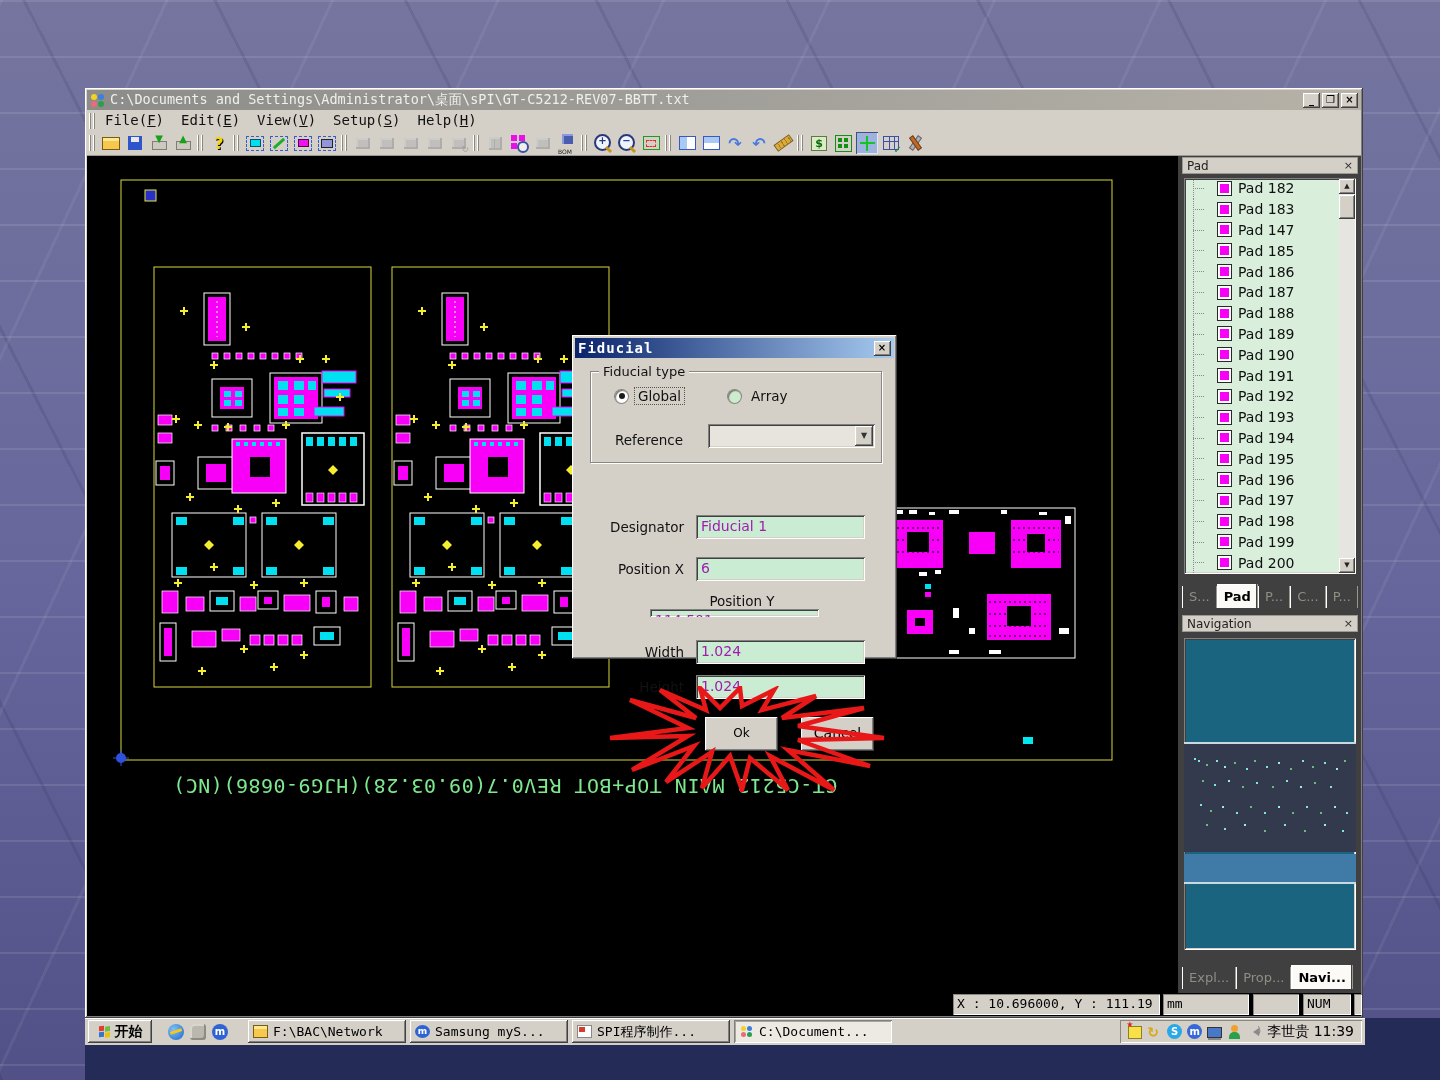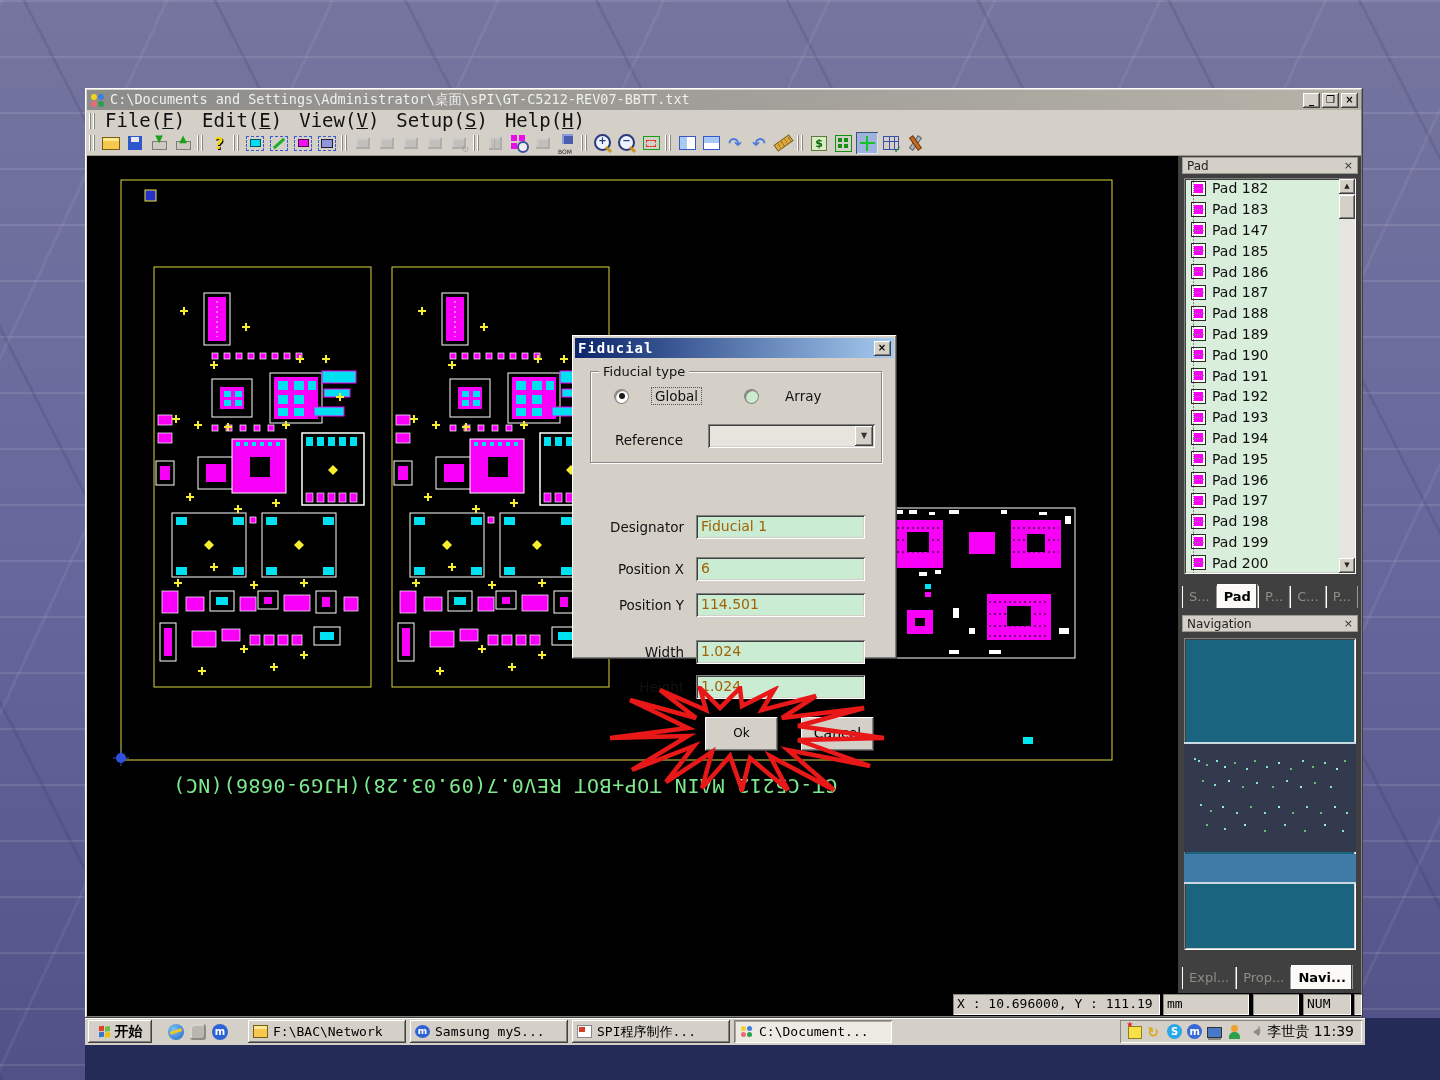--- a/index.html
+++ b/index.html
@@ -28,21 +28,21 @@
     background:linear-gradient(90deg,#8c8c8a,#b6b2a8); display:flex; align-items:center; padding:0 3px;
     font-family:"DejaVu Sans Mono", monospace; font-size:13.5px; color:#efefec; white-space:nowrap; overflow:hidden;}
   .app-dots { width:15px; height:15px; position:relative; flex:0 0 15px; margin-right:5px;}
   .app-dots::before { content:""; position:absolute; left:1px; top:1px; width:6px; height:6px; border-radius:50%;
     background:#f2d420; box-shadow:7px 0 0 #3b7fe0, 0 7px 0 #ee6a7a, 7px 7px 0 #2ba04a; }
   #titleText { flex:1 1 auto; overflow:hidden; }
   .tbtns { display:flex; gap:2px; }
   .tbtn { width:17px; height:15px; font:bold 10px/13px "DejaVu Sans", sans-serif; text-align:center; color:#000; }
 
   #menuBar { position:absolute; left:2px; top:22px; right:2px; height:21px; background:#d4d0c8;
-    display:flex; align-items:center; font-family:"DejaVu Sans Mono", monospace; font-size:19px; }
+    display:flex; align-items:center; font-family:"DejaVu Sans Mono", monospace; font-size:14px; }
   .grip { width:7px; height:16px; margin:0 3px 0 2px;
     background:linear-gradient(90deg,#fff 0 1px,#8a887e 1px 2px,transparent 2px 4px,#fff 4px 5px,#8a887e 5px 6px,transparent 6px); }
   .menu-item { padding:1px 11px 2px 6px; color:#111; }
 
   #toolBar { position:absolute; left:2px; top:43px; right:2px; height:25px; background:#d4d0c8;
     display:flex; align-items:center; border-bottom:1px solid #9a978e; }
   .tb-btn { width:22px; height:22px; position:relative; display:inline-flex; align-items:center; justify-content:center; margin:0 1px; }
   .tb-btn.disabled { filter:grayscale(1); opacity:.5; }
   .tb-btn.active { background:#9db2dc; box-shadow:inset 1px 1px 0 #405080, inset -1px -1px 0 #dce6f8; }
 
@@ -109,21 +109,21 @@
   
   #canvas { position:absolute; left:2px; top:68px; width:1091px; height:837px; background:#000; overflow:hidden; }
   #boardLabel { position:absolute; left:42px; top:616px; width:752px; height:26px; transform:rotate(180deg);
      color:#7de88e; font-family:"DejaVu Sans Mono", monospace; font-size:20px; text-align:center; letter-spacing:.5px; }
 
   #dock { position:absolute; left:1093px; top:68px; width:183px; height:837px; background:#404040; }
   .panel-head { position:absolute; left:4px; width:176px; height:17px; background:#d4d0c8; border:1px solid #9c9a90;
      display:flex; align-items:center; font-size:12px; color:#222; padding:0 4px; }
   .panel-close { margin-left:auto; font-size:11px; color:#333; line-height:11px; }
   #padTree { position:absolute; left:6px; top:22px; width:172px; height:396px; background:#d9eedb; overflow:hidden; }
-  .tree-item { position:relative; height:20.8px; display:flex; align-items:center; padding-left:8px; }
+  .tree-item { position:relative; height:20.8px; display:flex; align-items:center; padding-left:34px; }
   .tree-item::before { content:""; position:absolute; left:9px; top:0; bottom:0; border-left:1px dotted #8a8a8a; }
   .tree-item::after { content:""; position:absolute; left:9px; top:10px; width:11px; border-top:1px dotted #8a8a8a; }
   .pad-icon { width:13px; height:13px; background:#f800f8; border:2px solid #fff; outline:1px solid #282828; margin-right:7px; flex:0 0 13px;}
   .tree-label { font-size:14px; color:#101010; white-space:nowrap; }
   #padScroll { position:absolute; right:1px; top:1px; bottom:1px; width:16px; background:#e7e5df; }
   .sc-btn { position:absolute; left:0; width:16px; height:15px; font-size:7px; line-height:15px; text-align:center; color:#222; }
   #padThumb { position:absolute; left:0; top:16px; width:16px; height:24px; }
   .tabs { position:absolute; display:flex; font-size:13px; color:#8f8d84; align-items:flex-end; }
   .dock-tab { padding:3px 6px 4px; border-right:1px solid #9a978e; border-left:1px solid #fff; white-space:nowrap; overflow:hidden; }
   .dock-tab.active { background:#fbfaf6; color:#000; font-weight:bold;
@@ -141,37 +141,37 @@
 
   
   #dialog { position:absolute; left:560px; top:335px; width:325px; height:324px; z-index:30;margin-left:12px; }
   #dlgTitle { position:absolute; left:3px; top:3px; right:3px; height:20px;
      background:linear-gradient(90deg,#0a246a,#a6caf0); display:flex; align-items:center; padding:0 3px;
      font-family:"DejaVu Sans Mono", monospace; font-weight:bold; font-size:14px; color:#fff; letter-spacing:1px; }
   #dlgGroup { position:absolute; left:18px; top:36px; width:292px; height:92px; border:1px solid #8a887e;
      box-shadow:1px 1px 0 #fff, inset 1px 1px 0 #fff; }
   #dlgGroupLabel { position:absolute; left:8px; top:-8px; background:#d4d0c8; padding:0 4px; font-size:13px; color:#111; }
   .radio-row { position:absolute; left:24px; top:16px; display:flex; gap:44px; }
-  .radio-wrap { display:flex; align-items:center; gap:24px; }
+  .radio-wrap { display:flex; align-items:center; gap:7px; }
   .radio { width:13px; height:13px; border-radius:50%; background:#fff;
      box-shadow: inset 1px 1px 1px #707070, 0 0 0 1px #8a887e; position:relative; }
   .radio.green { background:#cdeccd; }
   .radio.sel::after { content:""; position:absolute; left:3.5px; top:3.5px; width:6px; height:6px; border-radius:50%; background:#1a1a1a; }
   .radio-label { font-size:13.5px; color:#111; padding:0 3px; }
   .radio-label.focus { outline:1px dotted #555; }
   #refRow { position:absolute; left:24px; top:52px; display:flex; align-items:flex-end; }
   #refLabel { font-size:13.5px; color:#111; width:93px; }
   #refCombo { position:relative; width:167px; height:24px; background:#e6e4dc; }
   #refArrowBtn { position:absolute; right:2px; top:2px; width:18px; height:20px; font-size:8px; line-height:20px; text-align:center; color:#333; }
   #dlgFields { position:absolute; left:20px; top:180px; width:285px; }
   .dlg-row { display:flex; align-items:center; height:24px; }
-  .dlg-row:nth-child(2){ margin-top:18px; } .dlg-row:nth-child(3){ margin-top:12px; }
+  .dlg-row:nth-child(2){ margin-top:18px; } .dlg-row:nth-child(3){ margin-top:12px;flex-direction:column; }
   .dlg-row:nth-child(4){ margin-top:23px; } .dlg-row:nth-child(5){ margin-top:11px; }
   .dlg-label { width:104px; text-align:right; padding-right:12px; font-size:13.5px; color:#111; }
-  .dlg-edit { width:169px; height:24px; background:#c9ecd2; font-size:14px; color:#a16207; padding:3px 5px 0; overflow:hidden; white-space:nowrap; }
+  .dlg-edit { width:169px; height:24px; background:#c9ecd2; font-size:14px; color:#a21caf; padding:3px 5px 0; overflow:hidden; white-space:nowrap; }
   #okBtn { position:absolute; left:133px; top:382px; width:73px; height:34px; font-size:12px; color:#000;
      text-align:center; line-height:32px; box-shadow:0 0 0 1px #000, inset -1px -1px 0 #404040, inset 1px 1px 0 #fff,
      inset -2px -2px 0 #808080, inset 2px 2px 0 #d8d4cc; background:#d4d0c8; }
   #cancelBtn { position:absolute; left:229px; top:382px; width:73px; height:34px; font-size:14px; color:#000;
      text-align:center; line-height:32px; }
   #starburst { position:absolute; left:602px; top:686px; width:292px; height:106px; z-index:40; pointer-events:none; }
 
   
   #taskbar { position:absolute; left:85px; top:1018px; width:1280px; height:27px; background:#d4d0c8;
      box-shadow: inset 0 1px 0 #fff; display:flex; align-items:center; padding:0 3px; z-index:20;gap:8px; }

